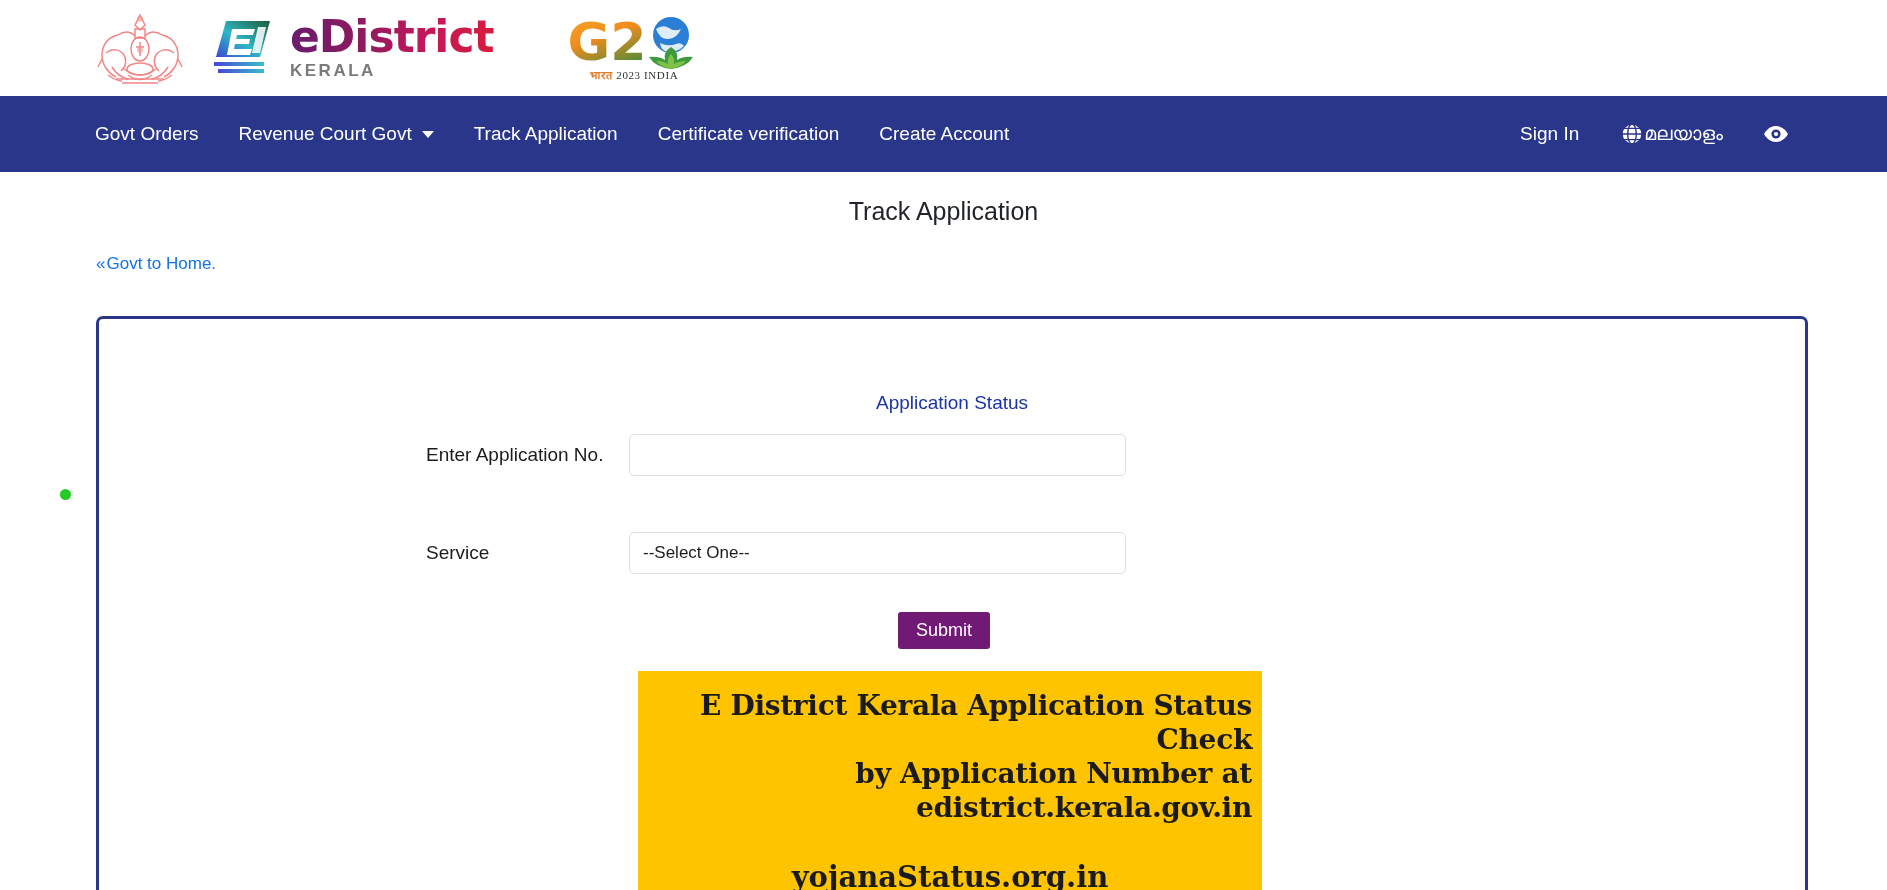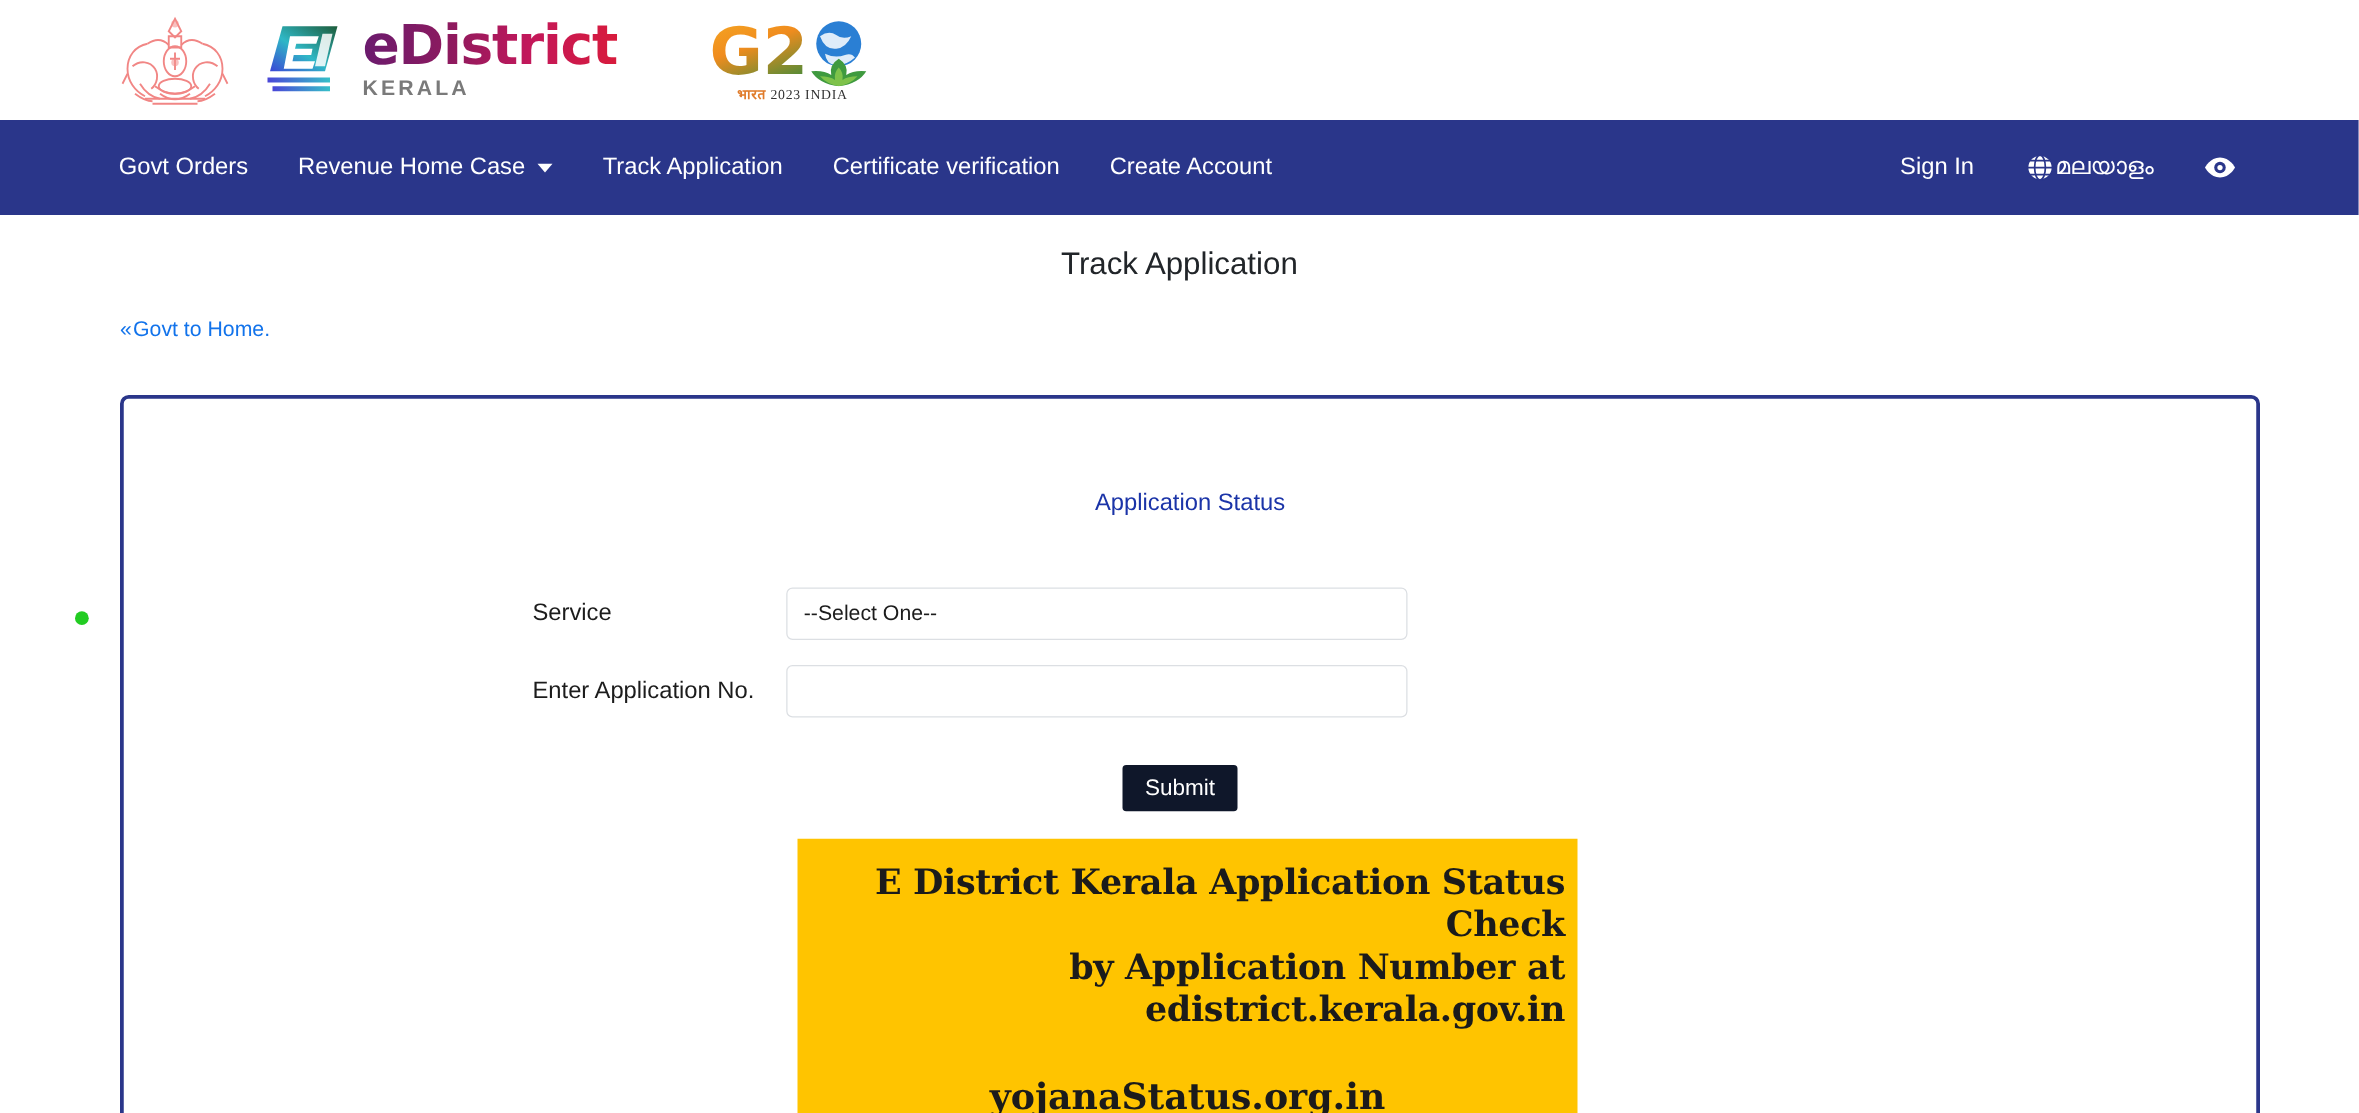--- a/index.html
+++ b/index.html
@@ -241,21 +241,21 @@
     font-family: "Liberation Sans", sans-serif;
     outline: none;
   }
   .submit-wrap {
     display: flex;
     justify-content: center;
     margin-top: 38px;
     padding-right: 16px;
   }
   .submit-btn {
-    background: #0f172a;
+    background: #701a75;
     color: #ffffff;
     border: none;
     border-radius: 3px;
     font-size: 18px;
     padding: 8px 18px;
     cursor: pointer;
     font-family: "Liberation Sans", sans-serif;
   }
 
   .banner {
@@ -369,21 +369,21 @@
 
 
 <div class="navbar">
   <div class="nav-left">
 
     <div class="nav-item">
       <span>Govt Orders</span>
     </div>
 
     <div class="nav-item">
-      <span>Revenue Home Case</span>
+      <span>Revenue Court Govt</span>
       <span class="caret"></span>
     </div>
 
     <div class="nav-item">
       <span>Track Application</span>
     </div>
 
     <div class="nav-item">
       <span>Certificate verification</span>
     </div>
@@ -432,30 +432,30 @@
   <span class="chev">«</span>
     <span>Govt to Home.</span>
 </a>
 
 <div class="green-dot"></div>
 
 <div class="panel">
 
   <div class="panel-title">Application Status</div>
 
+  <div class="form-row row2">
+    <div class="form-label">Enter Application No.</div>
+    <input class="form-control" type="text" value="" style="">
+  </div>
+
   <div class="form-row row1">
     <div class="form-label">Service</div>
     <div class="form-control">
       <span>--Select One--</span>
     </div>
-  </div>
-
-  <div class="form-row row2">
-    <div class="form-label">Enter Application No.</div>
-    <input class="form-control" type="text" value="" style="">
   </div>
 
   <div class="submit-wrap">
     <button class="submit-btn">Submit</button>
   </div>
 
   <div class="banner">
     <div class="banner-line">E District Kerala Application Status Check</div>
     <div class="banner-line">by Application Number at</div>
     <div class="banner-line">edistrict.kerala.gov.in</div>

